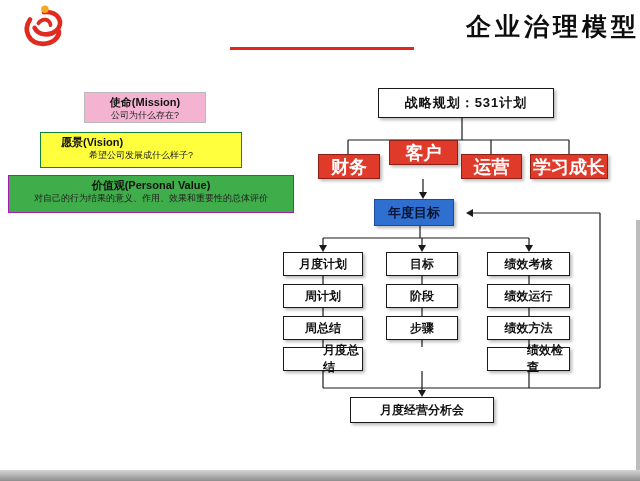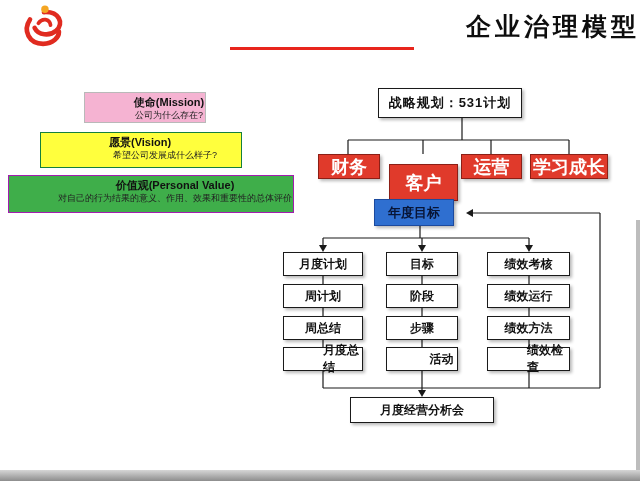--- a/index.html
+++ b/index.html
@@ -25,42 +25,42 @@
   }
   .title-underline{
     position:absolute;top:47px;left:230px;width:184px;height:3px;
     background:#e8251c;
   }
   .logo{position:absolute;left:16px;top:3px;width:56px;height:48px;}
 
   
   .side-box{
     position:absolute;box-sizing:border-box;text-align:center;
-    padding-top:2px;z-index:2;padding-left:48px;
+    padding-top:2px;z-index:2;
   }
   .side-title{font-weight:bold;font-size:11px;color:#111;line-height:14px;}
   .side-desc{font-size:9px;color:#222;line-height:12px;}
   .mission{left:84px;top:92px;width:122px;height:31px;background:#f5b3d2;border:1px solid #b9b9b9;}
   .vision{left:40px;top:132px;width:202px;height:36px;background:#ffff3d;border:1px solid #15803d;}
   .vision .side-title{text-align:left;padding-left:20px;}
   .values{left:8px;top:175px;width:286px;height:38px;background:#3fae4a;border:1px solid #a21caf;}
 
   
   .node{
     position:absolute;box-sizing:border-box;z-index:2;
     display:flex;align-items:center;justify-content:center;
     background:#ffffff;border:1px solid #1a1a1a;
     font-weight:bold;font-size:12px;color:#111;
     box-shadow:2px 2px 3px rgba(0,0,0,0.28);
     height:24px;
   }
-  .strategy{left:378px;top:88px;width:144px;height:30px;font-size:13px;letter-spacing:1px;}
+  .strategy{left:378px;top:88px;width:176px;height:30px;font-size:13px;letter-spacing:1px;}
   .red-node{background:#e03a2b;color:#ffffff;border:1px solid #8c1f16;font-size:18px;}
   .p-finance{left:318px;top:154px;width:62px;height:25px;}
-  .p-customer{left:389px;top:164px;width:69px;height:37px;}
+  .p-customer{left:389px;top:140px;width:69px;height:25px;}
   .p-operation{left:461px;top:154px;width:61px;height:25px;}
   .p-learning{left:530px;top:154px;width:78px;height:25px;}
   .blue-node{background:#2f6fd0;color:#081536;border:1px solid #1c4a9e;}
   .annual{left:374px;top:199px;width:80px;height:27px;font-size:13px;}
   .c1{left:283px;width:80px;font-family:Liberation Mono, monospace;}
   .c2{left:386px;width:72px;}
   .c3{left:487px;width:83px;}
   .r1{top:252px;} .r2{top:284px;} .r3{top:316px;} .r4{top:347px;padding-left:39px;}
   .meeting{left:350px;top:397px;width:144px;height:26px;}
 
@@ -153,21 +153,20 @@
   <div class="node blue-node annual">年度目标</div>
 
   <div class="node c1 r1">月度计划</div>
   <div class="node c1 r2">周计划</div>
   <div class="node c1 r3">周总结</div>
   <div class="node c1 r4">月度总结</div>
 
   <div class="node c2 r2">阶段</div>
   <div class="node c2 r1">目标</div>
   <div class="node c2 r3">步骤</div>
-  <div class="node c2 r4">活动</div>
 
   <div class="node c3 r1">绩效考核</div>
   <div class="node c3 r2">绩效运行</div>
   <div class="node c3 r3">绩效方法</div>
   <div class="node c3 r4">绩效检查</div>
 
   <div class="node meeting">月度经营分析会</div>
 
   <div class="right-edge"></div>
   <div class="bottom-edge"></div>

